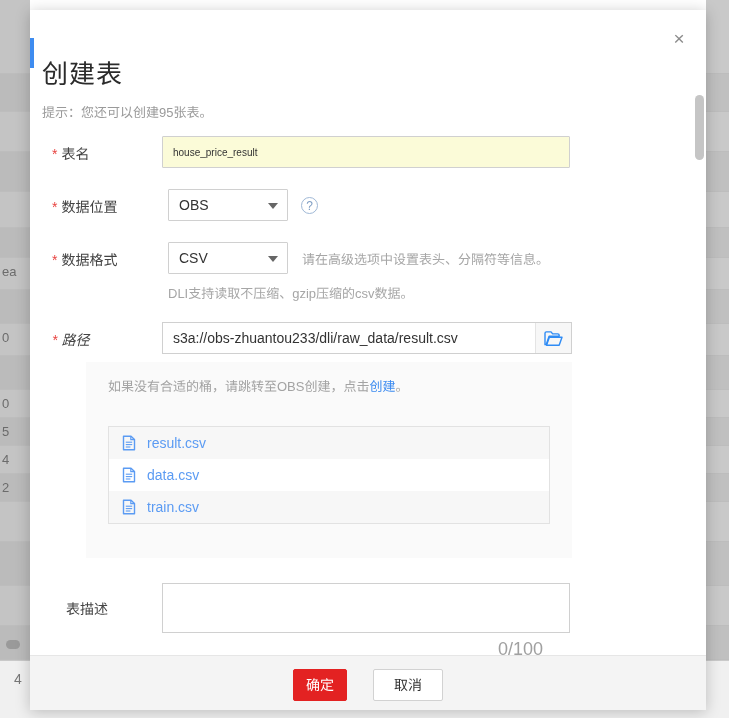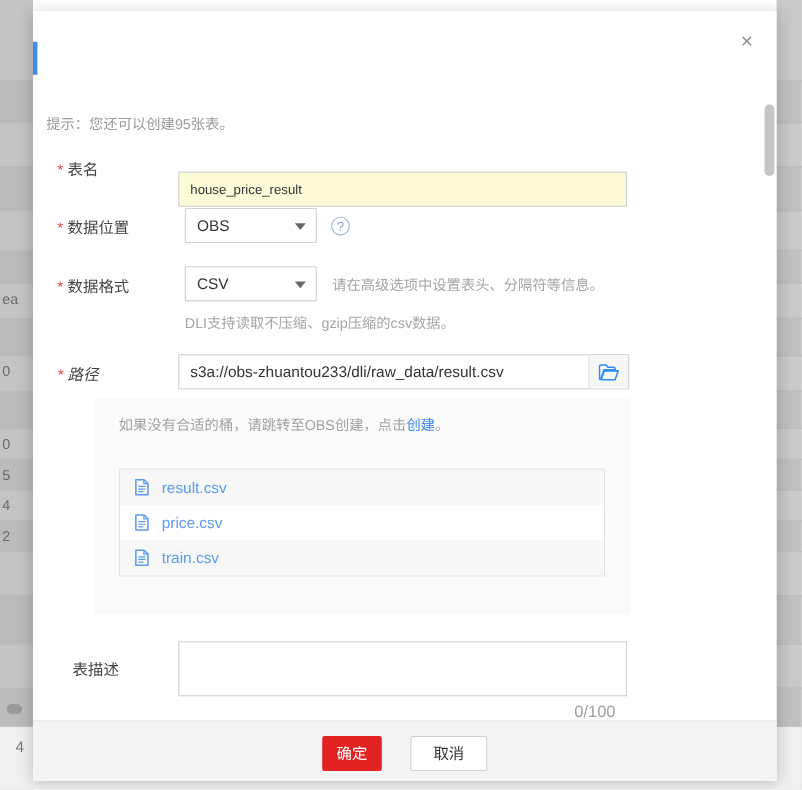--- a/index.html
+++ b/index.html
@@ -175,26 +175,25 @@
 
   
   .text-input {
     position: absolute;
     box-sizing: border-box;
     border: 1px solid #d0d0d0;
     background: #ffffff;
     height: 32px;
     line-height: 30px;
     padding: 8px 10px;
-    font-size: 12px;
+    font-size: 10px;
     color: #333;
     font-family: inherit;
     outline: none;
     border-radius: 1px;
-    margin-top: 20px;
   }
   .text-input.autofill {
     background: #fbfbd8;
   }
 
   .select-box {
     position: absolute;
     box-sizing: border-box;
     border: 1px solid #d0d0d0;
     background: #ffffff;
@@ -363,22 +362,22 @@
     resize: none;
     font-family: inherit;
     font-size: 14px;
     color: #333;
     padding: 6px 9px;
     outline: none;
     background: #fff;
   }
   .counter {
     position: absolute;
-    left: 492px;
-    font-size: 15px;
+    left: 468px;
+    font-size: 18px;
     color: #a0a0a0;
   }
 
   
   .dialog-footer {
     position: absolute;
     left: 0;
     top: 645px;
     width: 676px;
     height: 55px;
@@ -480,20 +479,21 @@
 </div>
 
 <div id="dialog">
 
   <div class="dialog-accent"></div>
 
   <div class="dialog-close">×</div>
 
   <div class="dialog-body">
 
+    <h1 class="dialog-title">创建表</h1>
 
     <div class="hint-quota">提示：您还可以创建95张表。</div>
 
     <div class="form-row" style="top:126px;">
       <div class="label" style="top:7px;">
         <span class="req">*</span><span>表名</span>
       </div>
       <input class="text-input autofill" type="text" style="left: 132px; top: 0px; width: 408px;" value="house_price_result">
     </div>
 
@@ -546,21 +546,21 @@
               <line x1="4.8" x2="11.2" y1="7.2" y2="7.2" stroke="#5b9bf3" stroke-width="1.1"></line>
               <line x1="4.8" x2="11.2" y1="9.6" y2="9.6" stroke="#5b9bf3" stroke-width="1.1"></line>
               <line x1="4.8" x2="9.4" y1="12" y2="12" stroke="#5b9bf3" stroke-width="1.1"></line>
             </svg><span>result.csv</span></div>
           <div class="file-item"><svg viewBox="0 0 16 16" width="16" height="16" class="fi-icon">
               <path d="M2.5 1.2 H10 L13.5 4.6 V14.8 H2.5 Z" fill="none" stroke="#5b9bf3" stroke-width="1.4" stroke-linejoin="round"></path>
               <path d="M9.8 1.4 V4.7 H13.3" fill="none" stroke="#5b9bf3" stroke-width="1.2"></path>
               <line x1="4.8" x2="11.2" y1="7.2" y2="7.2" stroke="#5b9bf3" stroke-width="1.1"></line>
               <line x1="4.8" x2="11.2" y1="9.6" y2="9.6" stroke="#5b9bf3" stroke-width="1.1"></line>
               <line x1="4.8" x2="9.4" y1="12" y2="12" stroke="#5b9bf3" stroke-width="1.1"></line>
-            </svg><span>price.csv</span></div>
+            </svg><span>data.csv</span></div>
           <div class="file-item shaded"><svg viewBox="0 0 16 16" width="16" height="16" class="fi-icon">
               <path d="M2.5 1.2 H10 L13.5 4.6 V14.8 H2.5 Z" fill="none" stroke="#5b9bf3" stroke-width="1.4" stroke-linejoin="round"></path>
               <path d="M9.8 1.4 V4.7 H13.3" fill="none" stroke="#5b9bf3" stroke-width="1.2"></path>
               <line x1="4.8" x2="11.2" y1="7.2" y2="7.2" stroke="#5b9bf3" stroke-width="1.1"></line>
               <line x1="4.8" x2="11.2" y1="9.6" y2="9.6" stroke="#5b9bf3" stroke-width="1.1"></line>
               <line x1="4.8" x2="9.4" y1="12" y2="12" stroke="#5b9bf3" stroke-width="1.1"></line>
             </svg><span>train.csv</span></div>
         </div>
     </div>
 

